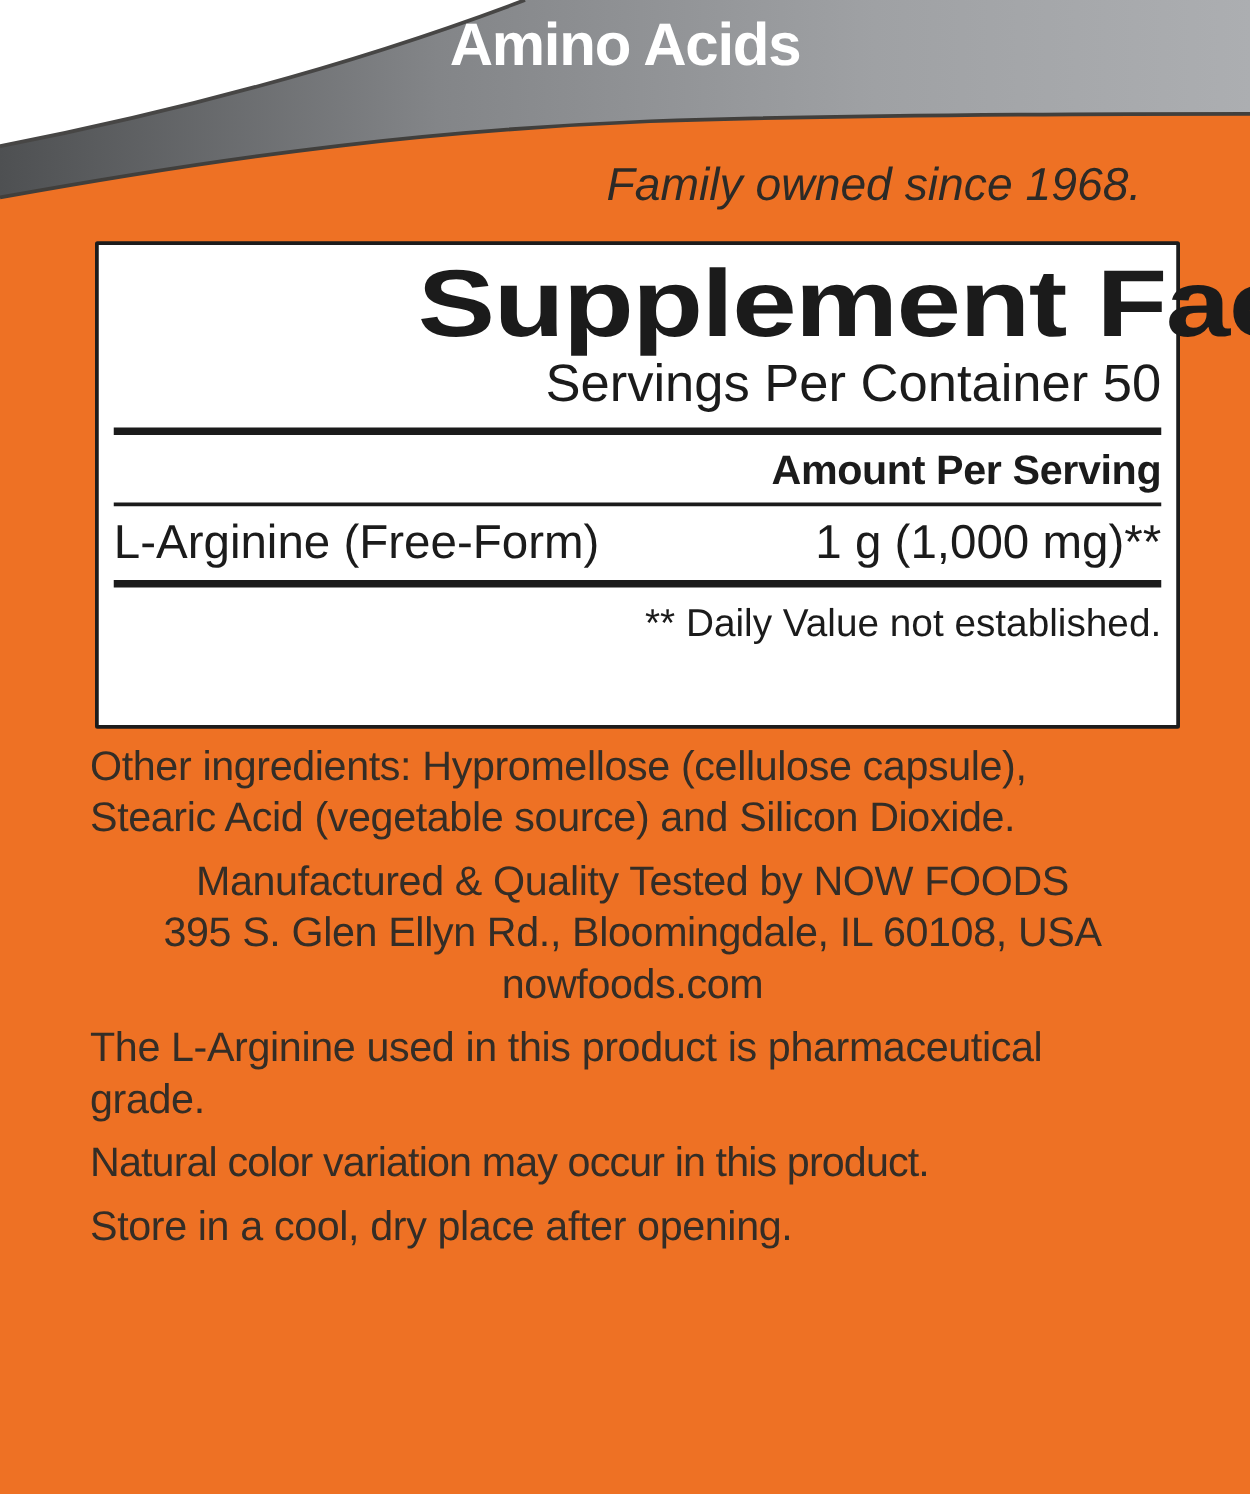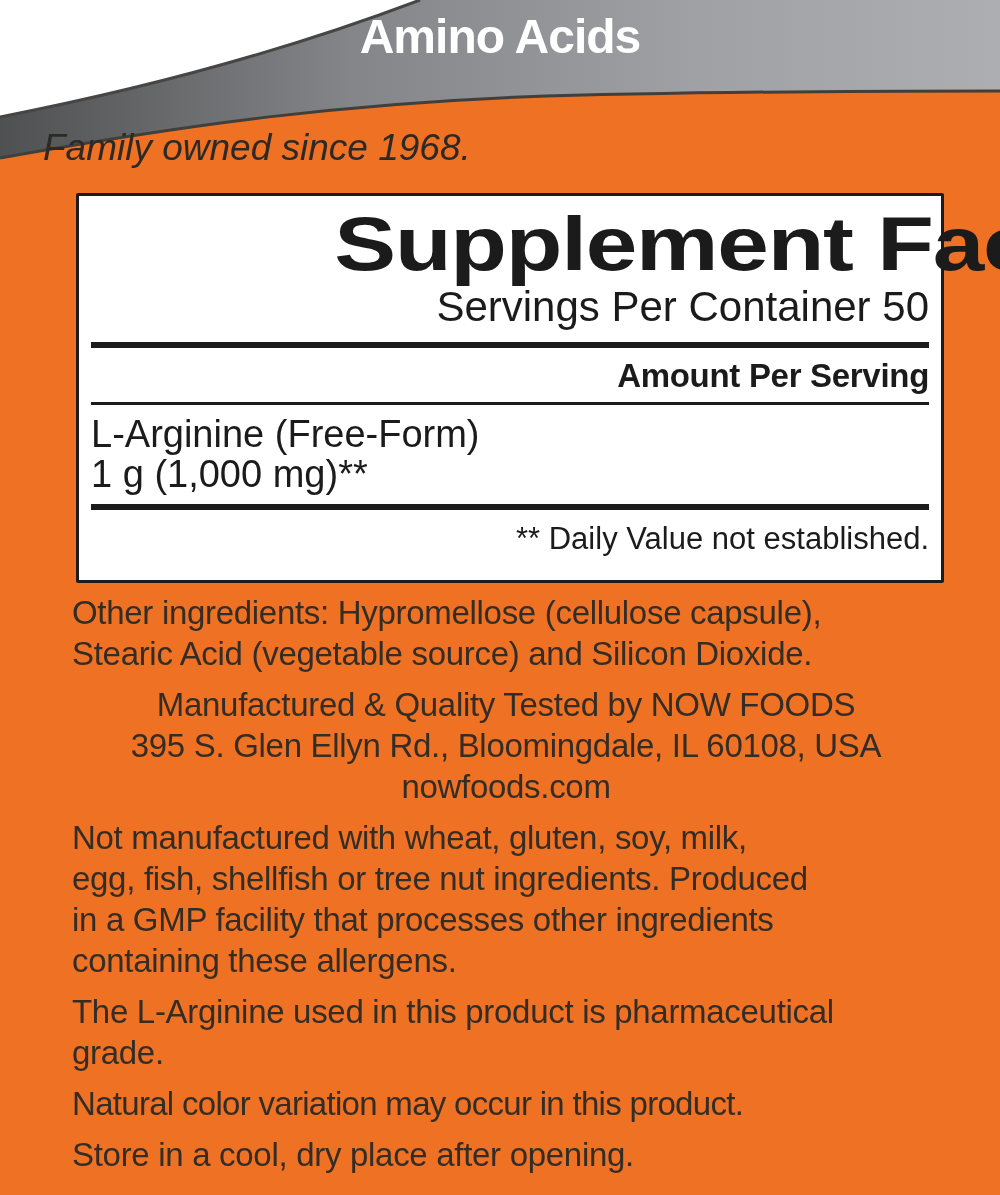--- a/index.html
+++ b/index.html
@@ -28,27 +28,26 @@
     font-size: 48px;
     line-height: 52px;
     font-weight: bold;
     letter-spacing: -1px;
     color: #ffffff;
   }
   .tagline {
     position: absolute;
     top: 124px; left: 0;
     width: 913px;
-    text-align: left;
+    text-align: right;
     font-style: italic;
     font-size: 37px;
     line-height: 48px;
     color: #2d2a26;
     letter-spacing: 0px;
-    margin-left: 43px;
   }
 
   
   .sf-box {
     position: absolute;
     left: 76px; top: 193px;
     width: 868px; height: 390px;
     background: #ffffff;
     border: 3px solid #1c1c1c;
     border-radius: 2px;
@@ -70,21 +69,20 @@
   .rule-thick { height: 6px; background: #1b1b1b; margin-top: 13px; }
   .sf-amount { font-size: 33px; line-height: 34px; font-weight: bold; margin-top: 11px; letter-spacing: -0.3px; }
   .rule-thin { height: 3px; background: #1b1b1b; margin-top: 9px; }
   .sf-row {
     display: flex;
     justify-content: space-between;
     align-items: baseline;
     font-size: 38px;
     line-height: 40px;
     margin-top: 9px;
-    flex-direction: column;
   }
   .rule-thick2 { height: 6px; background: #1b1b1b; margin-top: 10px; }
   .sf-foot { font-size: 31px; line-height: 32px; margin-top: 13px; }
 
   
   .body-text {
     position: absolute;
     left: 72px; top: 592px;
     width: 868px;
     color: #342d26;
@@ -140,23 +138,19 @@
     <div class="rule-thick rule-thick2"></div>
     <div class="sf-foot">** Daily Value not established.</div>
   </div>
 
   <div class="body-text">
     <div class="op">Other ingredients: Hypromellose (cellulose capsule),
 Stearic Acid (vegetable source) and Silicon Dioxide.</div>
     <div class="op center">Manufactured &amp; Quality Tested by NOW FOODS
 395 S. Glen Ellyn Rd., Bloomingdale, IL 60108, USA
 nowfoods.com</div>
-    <div class="op">Not manufactured with wheat, gluten, soy, milk,
-egg, fish, shellfish or tree nut ingredients. Produced
-in a GMP facility that processes other ingredients
-containing these allergens.</div>
     <div class="op">The L-Arginine used in this product is pharmaceutical
 grade.</div>
     <div class="op bold">Natural color variation may occur in this product.</div>
     <div class="op">Store in a cool, dry place after opening.</div>
   </div>
 
 </div>
 
 </body></html>

